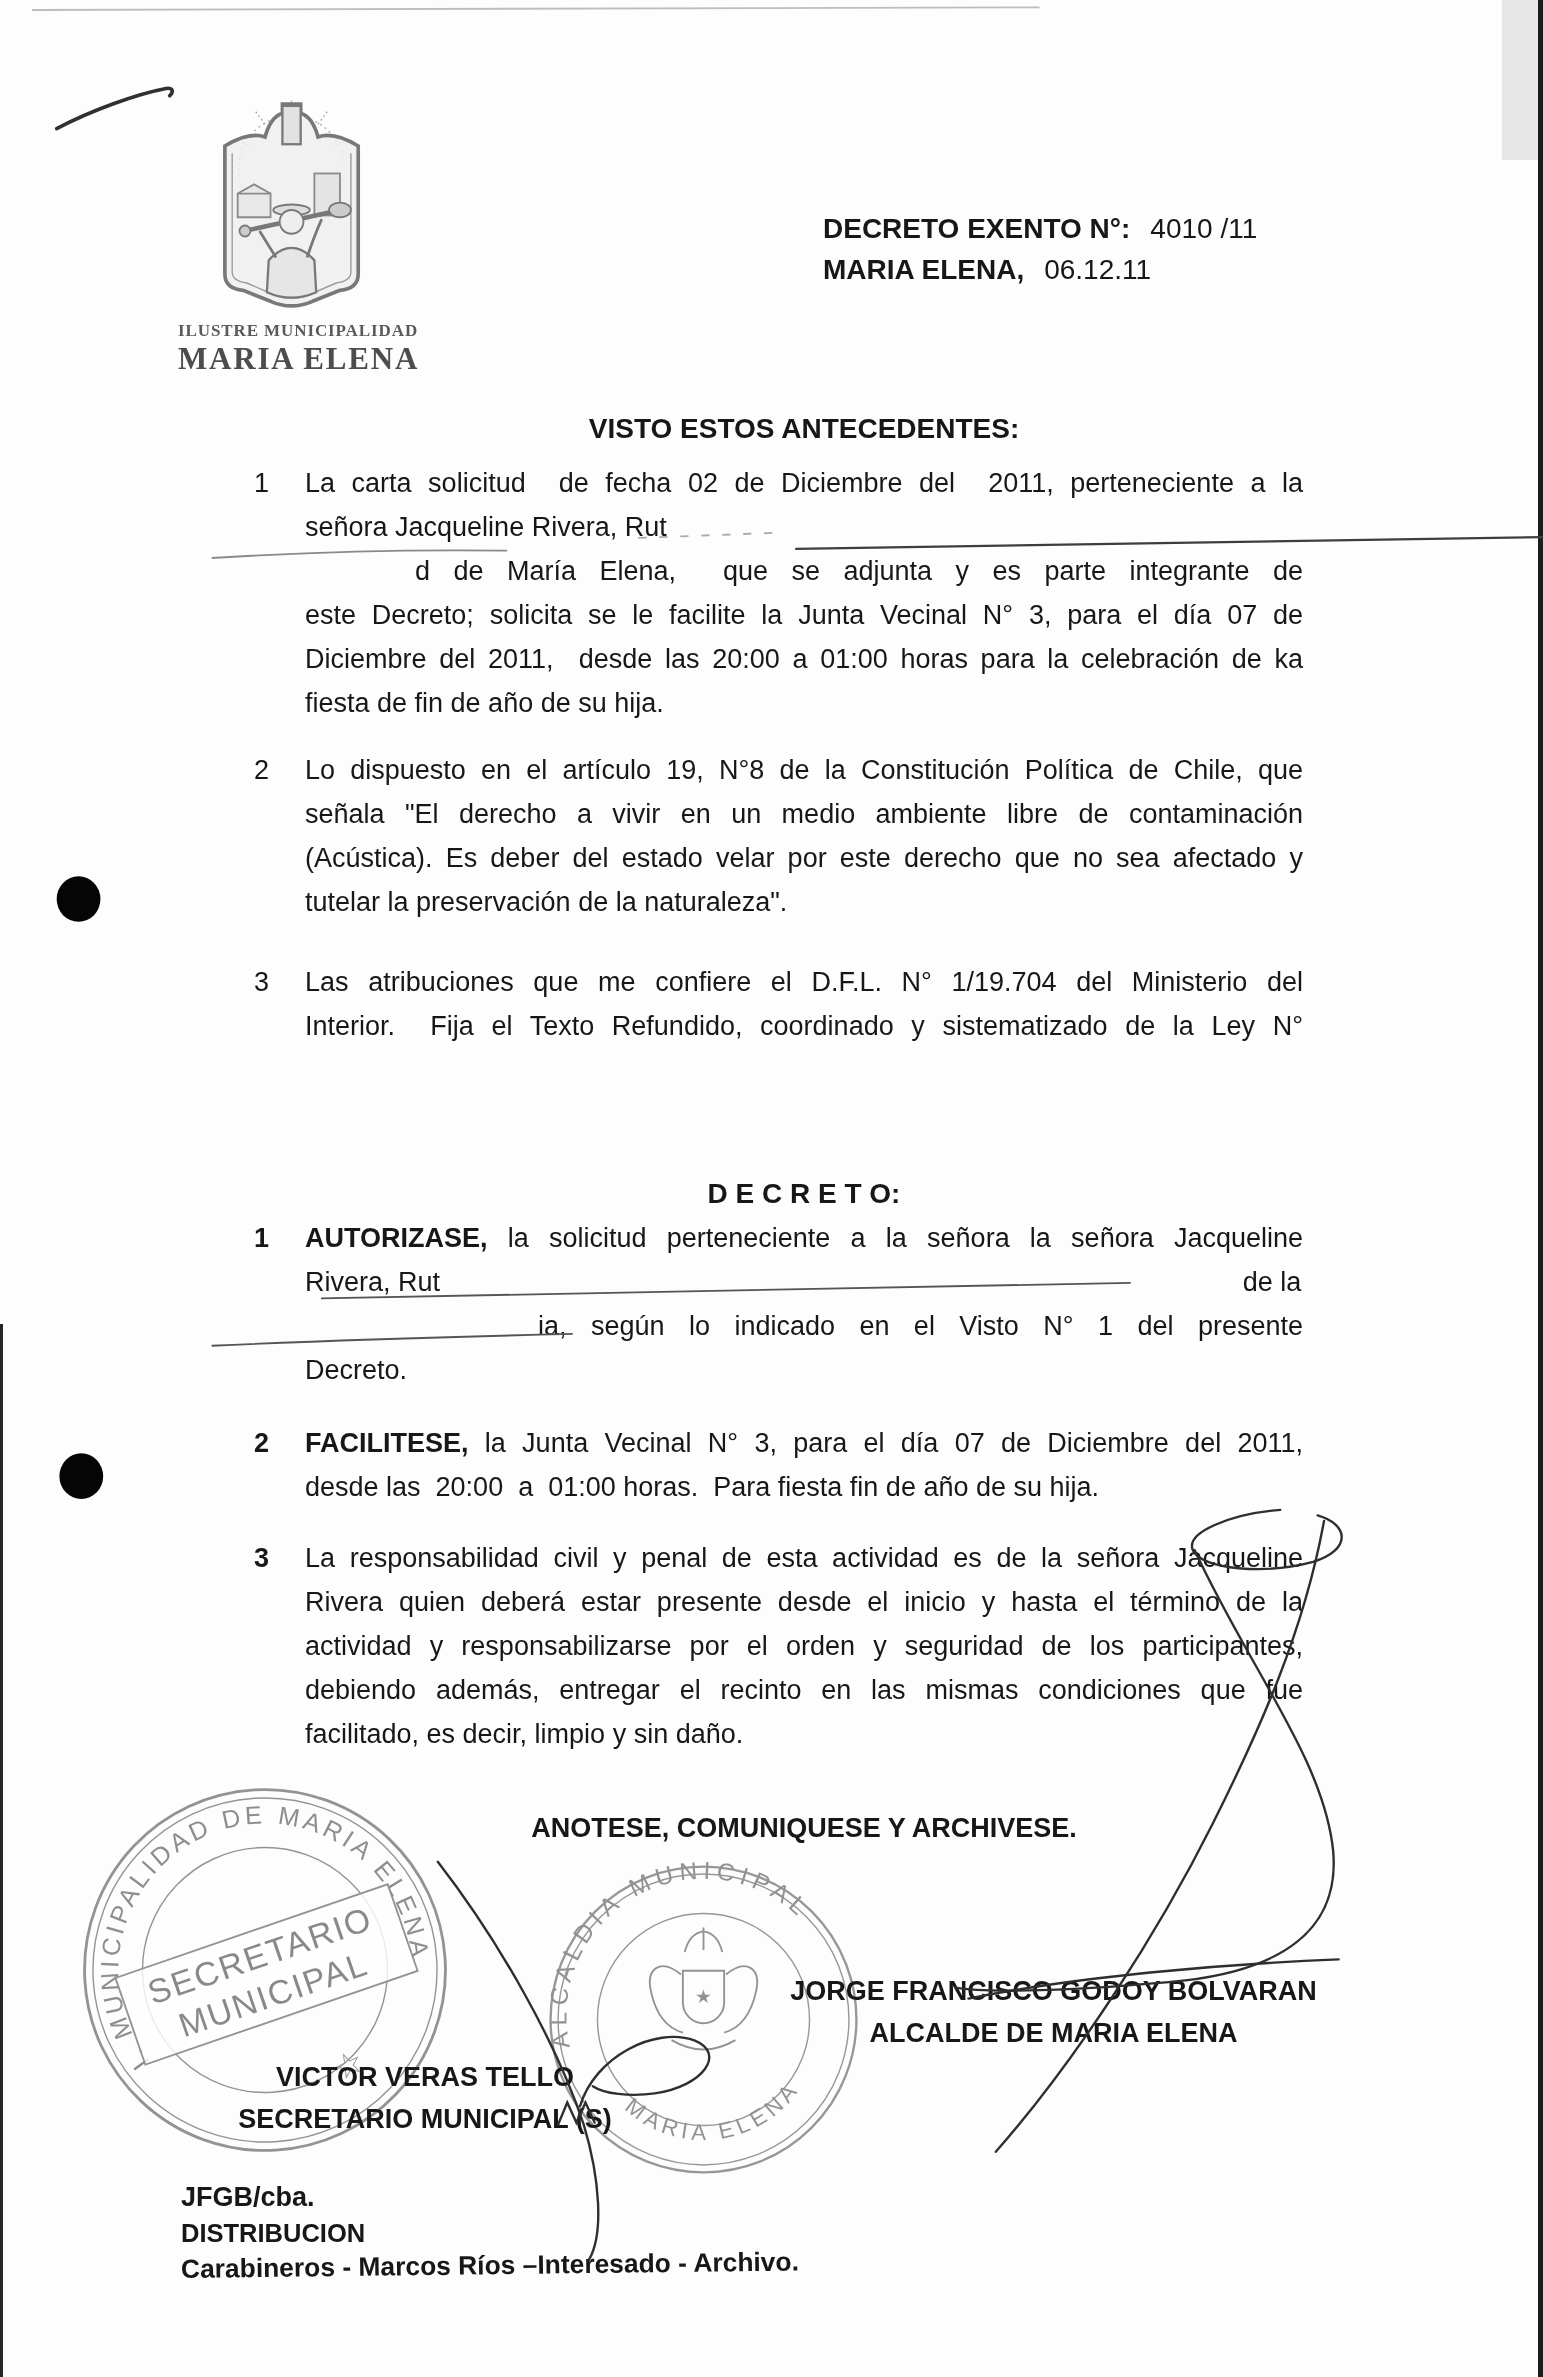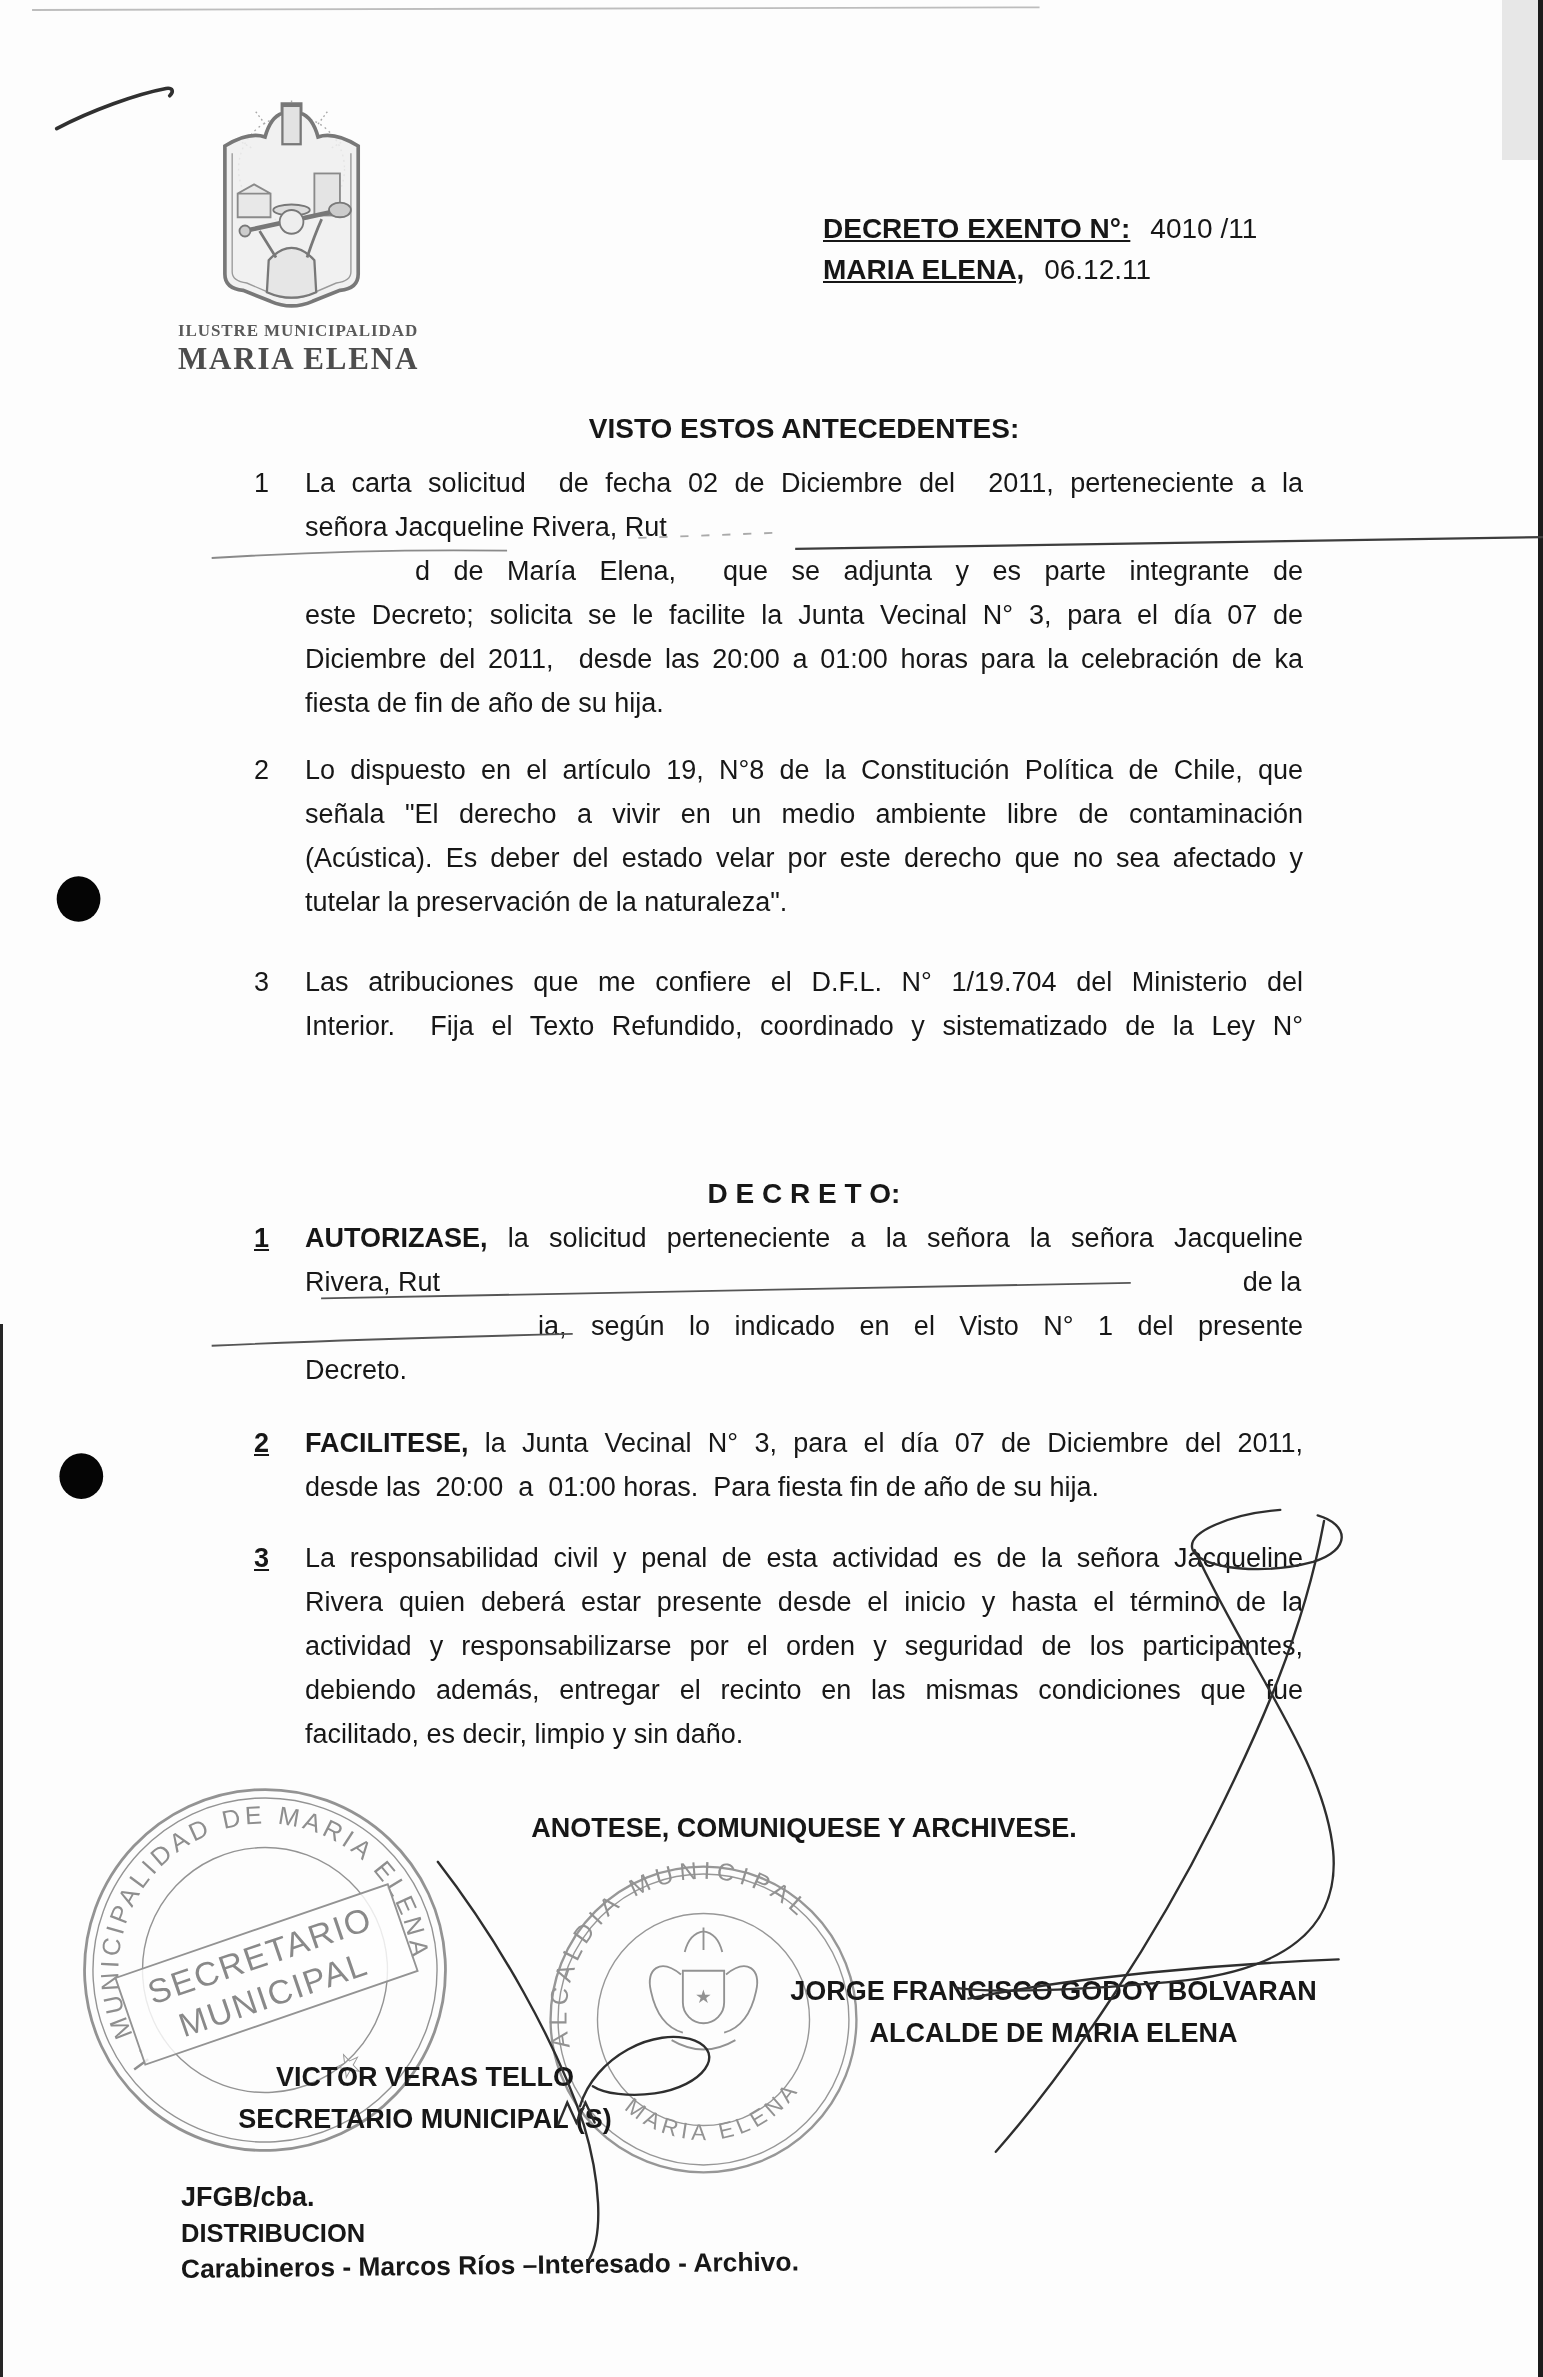--- a/index.html
+++ b/index.html
@@ -1,18 +1,18 @@
 <!DOCTYPE html>
 <html style="font-size:14.6px"><head>
 <meta charset="utf-8">
 <style>
   html,body{margin:0;padding:0;background:#888;}
   .page{position:relative;width:1543px;height:2377px;background:#fdfdfd;overflow:hidden;
         font-family:"Liberation Sans",sans-serif;color:#171717;margin:0 auto;}
-  .b{font-weight:bold;text-decoration:underline;}
+  .b{font-weight:bold;}
   
   .logo{position:absolute;left:178px;top:73px;width:228px;text-align:center;}
   .logo svg{display:block;margin:0 auto;}
   .logo-small{font-family:"Liberation Serif",serif;font-weight:bold;font-size:17px;
               letter-spacing:0.9px;color:#5a5a5a;margin-top:5.5px;white-space:nowrap;}
   .logo-large{font-family:"Liberation Serif",serif;font-weight:bold;font-size:31px;
               letter-spacing:1.8px;color:#4d4d4d;margin-top:0.9px;white-space:nowrap;}
   
   .hdr{position:absolute;left:823px;top:208px;font-size:28px;line-height:41px;white-space:nowrap;}
   .hdr .num{margin-left:20px;font-weight:normal;}

